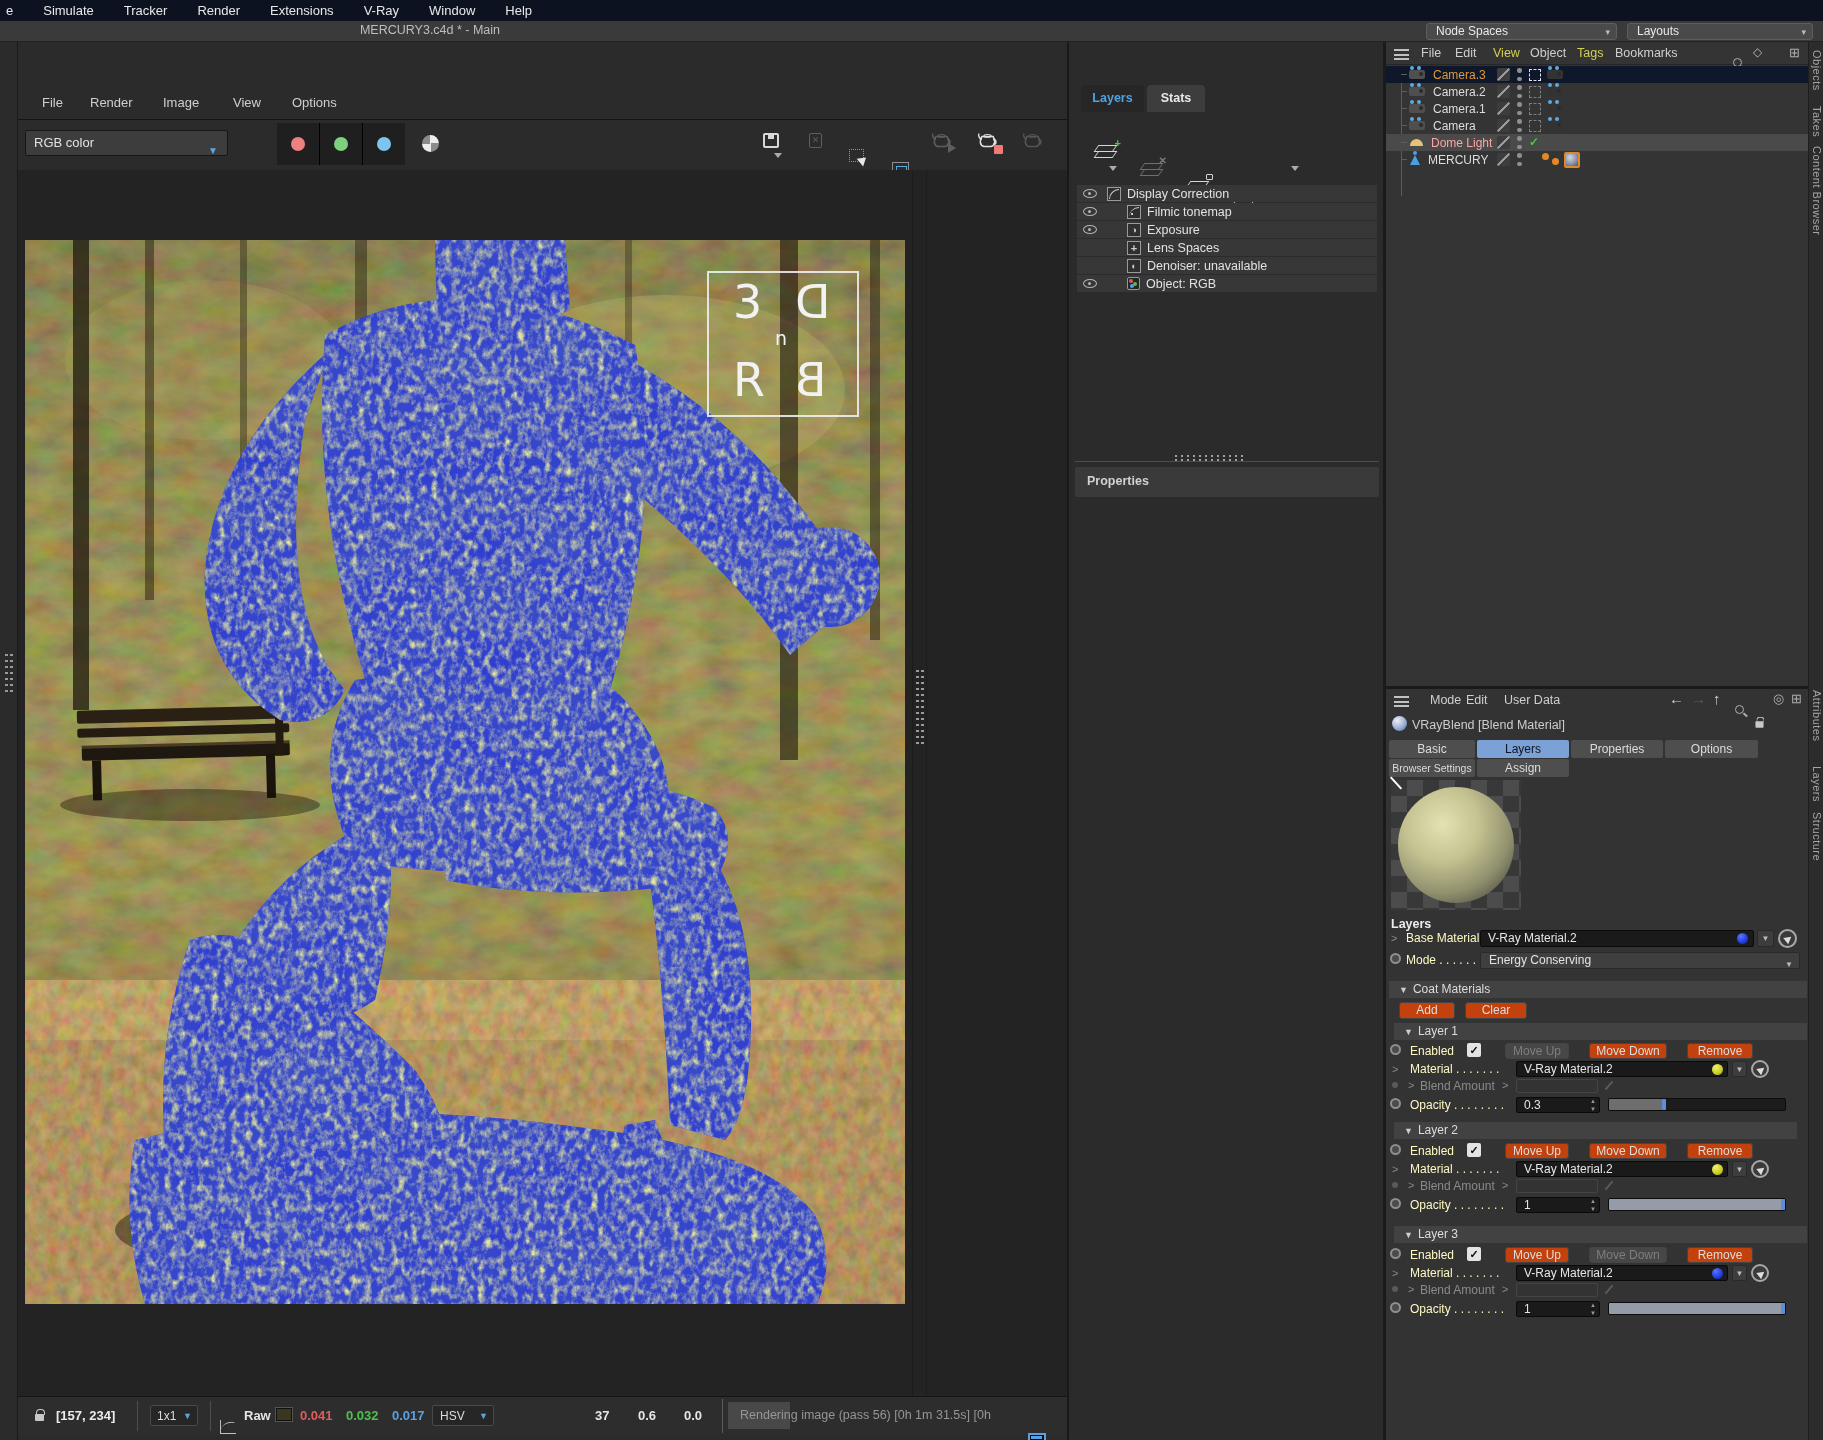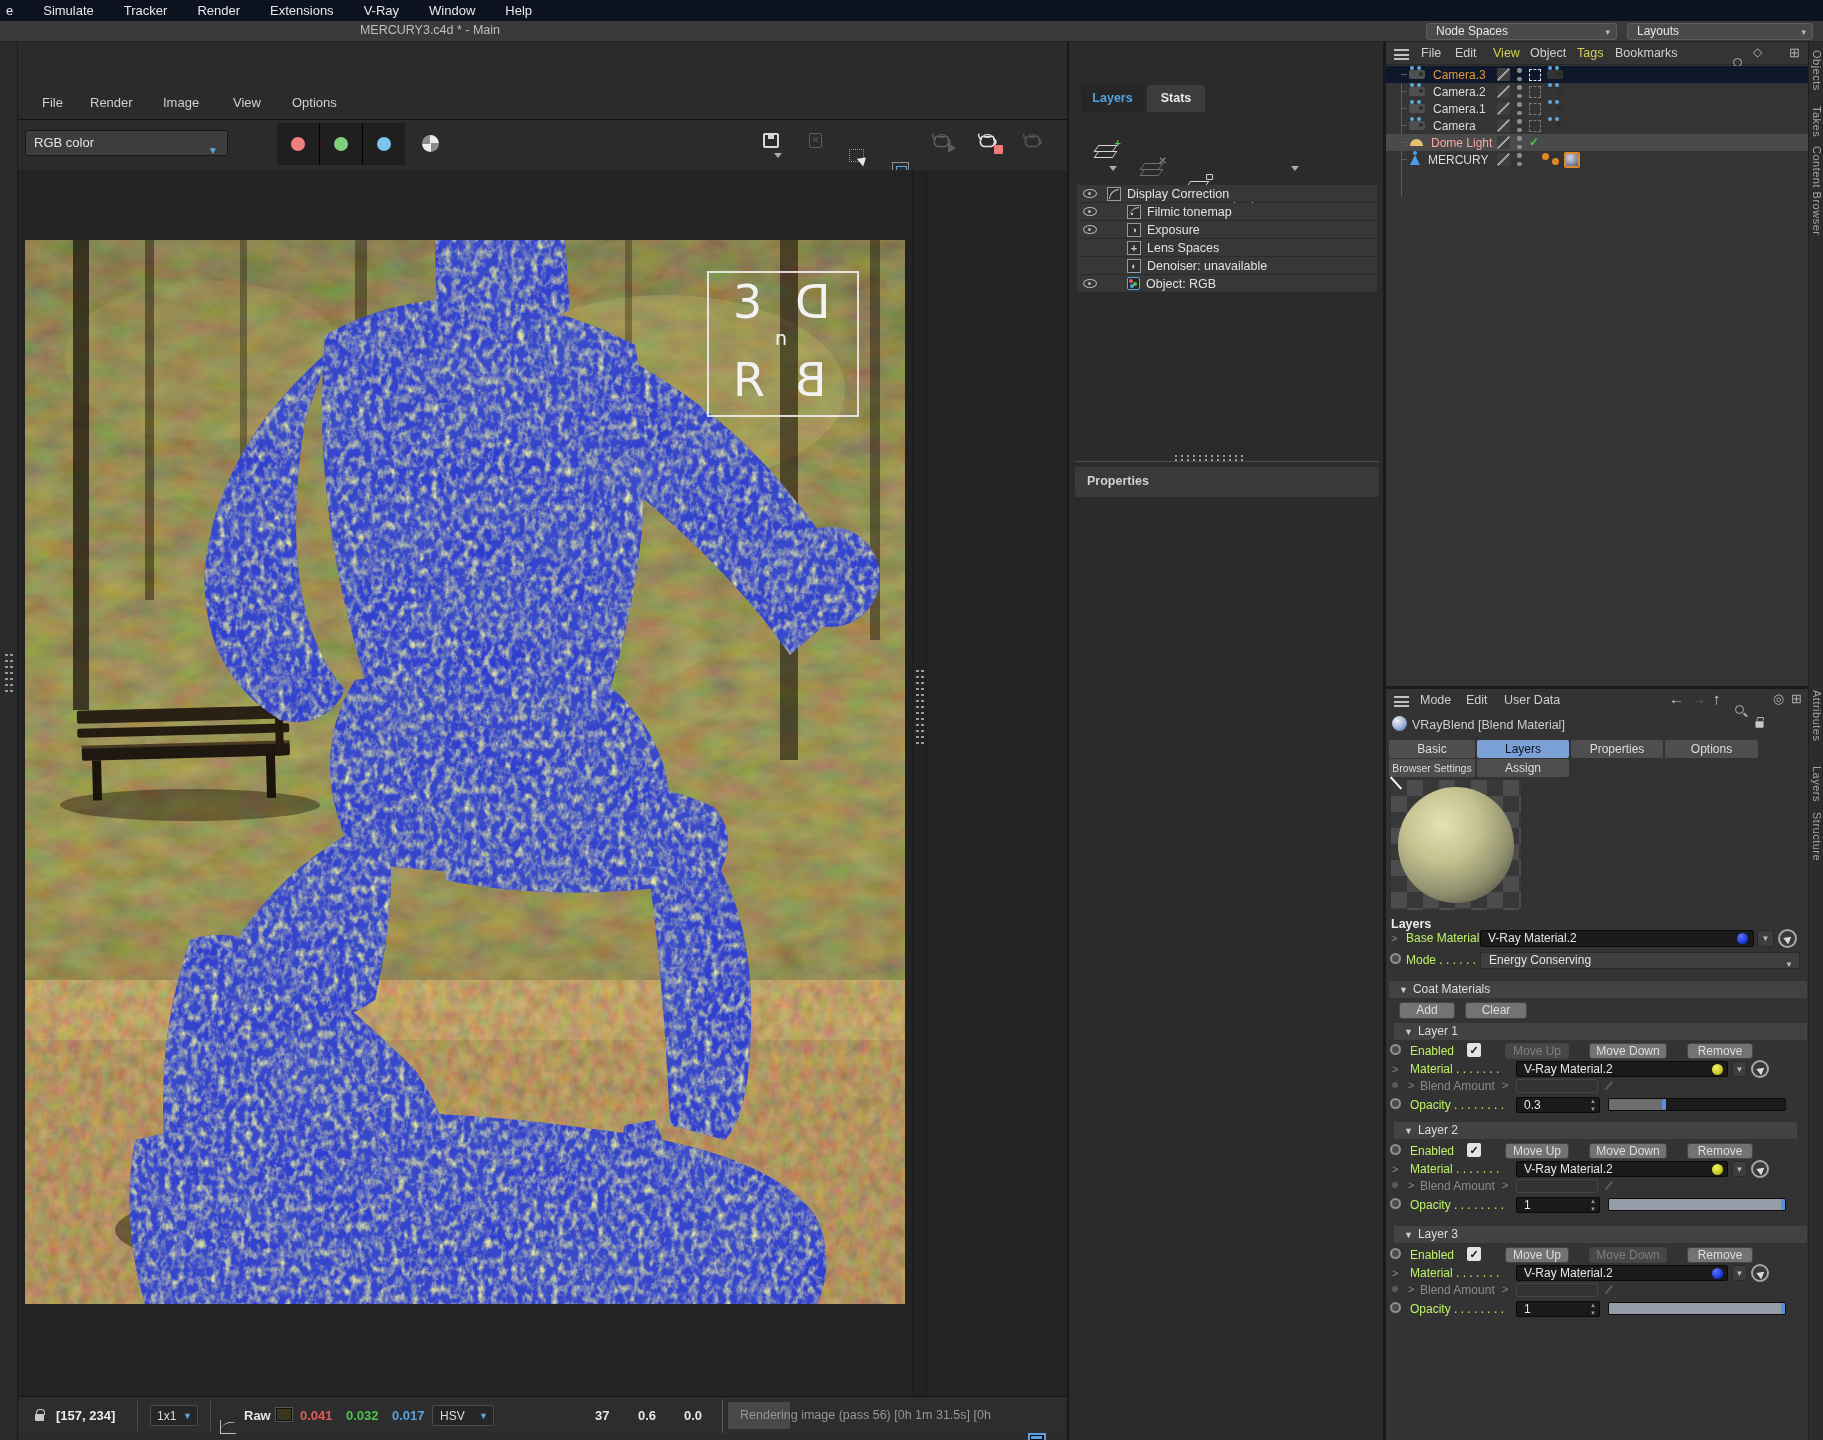--- a/index.html
+++ b/index.html
@@ -9,35 +9,35 @@
   
   .menubar{left:0;top:0;width:1823px;height:21px;background:#0d1220;display:flex;align-items:center;gap:30px;padding-left:6px;color:#e8e8e8;font-size:13px}
   .menubar span{white-space:nowrap}
   .titlebar{left:0;top:21px;width:1823px;height:21px;background:#3a3a3a;border-bottom:1px solid #222}
   .wintitle{left:300px;top:23px;width:260px;text-align:center;color:#bdbdbd;font-size:12.5px}
   .topdrop{height:17px;top:23px;background:#4a4a4a;border:1px solid #5e5e5e;border-radius:3px;color:#e8e8e8;font-size:12px;line-height:15px;padding-left:9px}
   .topdrop .chev{position:absolute;right:6px;top:1px;color:#bbb;font-size:9px}
   
   .vdots{background:radial-gradient(#9a9a9a 1.1px,transparent 1.2px) 0 0/5px 6px repeat;width:9px}
   .hdots{background:radial-gradient(#a0a0a0 1.1px,transparent 1.2px) 0 0/6px 4px repeat;height:7px}
-  .btn{background:#737373;border-radius:3px;color:#ddd;text-align:center;font-size:12px;border:1px solid #444}
+  .btn{background:#c2410c;border-radius:3px;color:#ddd;text-align:center;font-size:12px;border:1px solid #444}
   .btn.dis{color:#7e7e7e;background:#474747}
   .fld{background:#1a1a1a;border:1px solid #0a0a0a;border-radius:2px;color:#e6e6e6;font-size:12px;line-height:15px;padding-left:7px;white-space:nowrap;overflow:hidden}
   .ddn{background:#3f3f3f;border:1px solid #2a2a2a;border-radius:2px;color:#e2e2e2;font-size:12px;line-height:15px;padding-left:8px}
   .ball{width:11px;height:11px;border-radius:50%}
   .ball.blue{background:radial-gradient(circle at 35% 30%,#5c74ff,#1e3ce0 60%,#0f1e9a)}
   .ball.yellow{background:radial-gradient(circle at 35% 30%,#f2f268,#c8cc22 60%,#84880e)}
   .ringl{width:11px;height:11px;border-radius:50%;border:2px solid #8f8f8f;background:#4b4b4b}
   .chevbox{background:#3d3d3d;border:1px solid #2a2a2a;border-radius:2px;color:#bbb;text-align:center;font-size:8px;line-height:15px}
   .pick{border:2px solid #a8a8a8;border-radius:50%;background:#3a3a3a}
   .pick::after{content:"";position:absolute;left:5px;top:4px;width:0;height:0;border-left:7px solid #ddd;border-top:4px solid transparent;border-bottom:4px solid transparent;transform:rotate(-38deg)}
   .secbar{background:#424242;color:#dcdcdc;font-size:12px;line-height:17px;padding-left:10px}
   .secbar .tri{font-size:9px;color:#ccc;margin-right:5px}
   .chk{width:14px;height:14px;background:#e4e4e4;border-radius:2px;color:#151515;font-size:11px;font-weight:bold;text-align:center;line-height:14px}
-  .dotlbl{color:#bef264;font-size:12px;white-space:nowrap}
+  .dotlbl{color:#fef9c3;font-size:12px;white-space:nowrap}
   .grayed{color:#8a8a8a!important}
   .slider{background:#1c1c1c;border:1px solid #0c0c0c;border-radius:2px;overflow:hidden}
   .sfill{position:absolute;left:0;top:0;bottom:0;background:#6e6e6e}
   .sfill.full{background:#959ba8}
   .shandle{position:absolute;top:0;bottom:0;width:4px;background:#5c8fd8;border-radius:1px}
   
   .eye{width:14px;height:9px;border:1.5px solid #b4b4b4;border-radius:50%;position:relative}
   .eye::after{content:"";position:absolute;left:4px;top:1.5px;width:3px;height:3px;border-radius:50%;background:#b4b4b4}
   .bxicon{width:14px;height:14px;border:1px solid #9a9a9a;color:#ccc;font-size:9px;text-align:center;line-height:13px;position:relative;background:#2f2f2f}
   .ham{width:15px;height:11px;border-top:2px solid #c2c2c2;position:relative}
@@ -453,21 +453,21 @@
     <div class="dotpair" style="position:absolute;left:131px"></div>
     <div class="odot" style="position:absolute;left:156px;top:2px"></div>
     <div class="odot" style="position:absolute;left:166px;top:7px"></div>
     <div class="texthumb" style="position:absolute;left:178px"></div>
   </div>
 
   <div class="abs" style="left:0;top:644px;width:425px;height:3px;background:#1a1a1a"></div>
 
   <div class="abs" style="left:0;top:647px;width:425px;height:751px;background:#333">
     <div class="abs ham" style="left:8px;top:7px"></div>
-    <span class="abs mtxt" style="left:34px;top:4px">Mode</span>
+    <span class="abs mtxt" style="left:44px;top:4px">Mode</span>
     <span class="abs mtxt" style="left:80px;top:4px">Edit</span>
     <span class="abs mtxt" style="left:118px;top:4px">User Data</span>
     <span class="abs" style="left:283px;top:1px;color:#d0d0d0;font-size:15px">←</span>
     <span class="abs" style="left:305px;top:1px;color:#5c5c5c;font-size:15px">→</span>
     <span class="abs" style="left:327px;top:1px;color:#d0d0d0;font-size:15px">↑</span>
     <div class="abs srch" style="left:349px;top:5px"></div>
     <div class="abs lockic" style="left:369px;top:7px;transform:scale(.9)"></div>
     <span class="abs" style="left:387px;top:2px;color:#b0b0b0;font-size:13px">◎</span>
     <span class="abs" style="left:405px;top:2px;color:#b0b0b0;font-size:13px">⊞</span>
 

